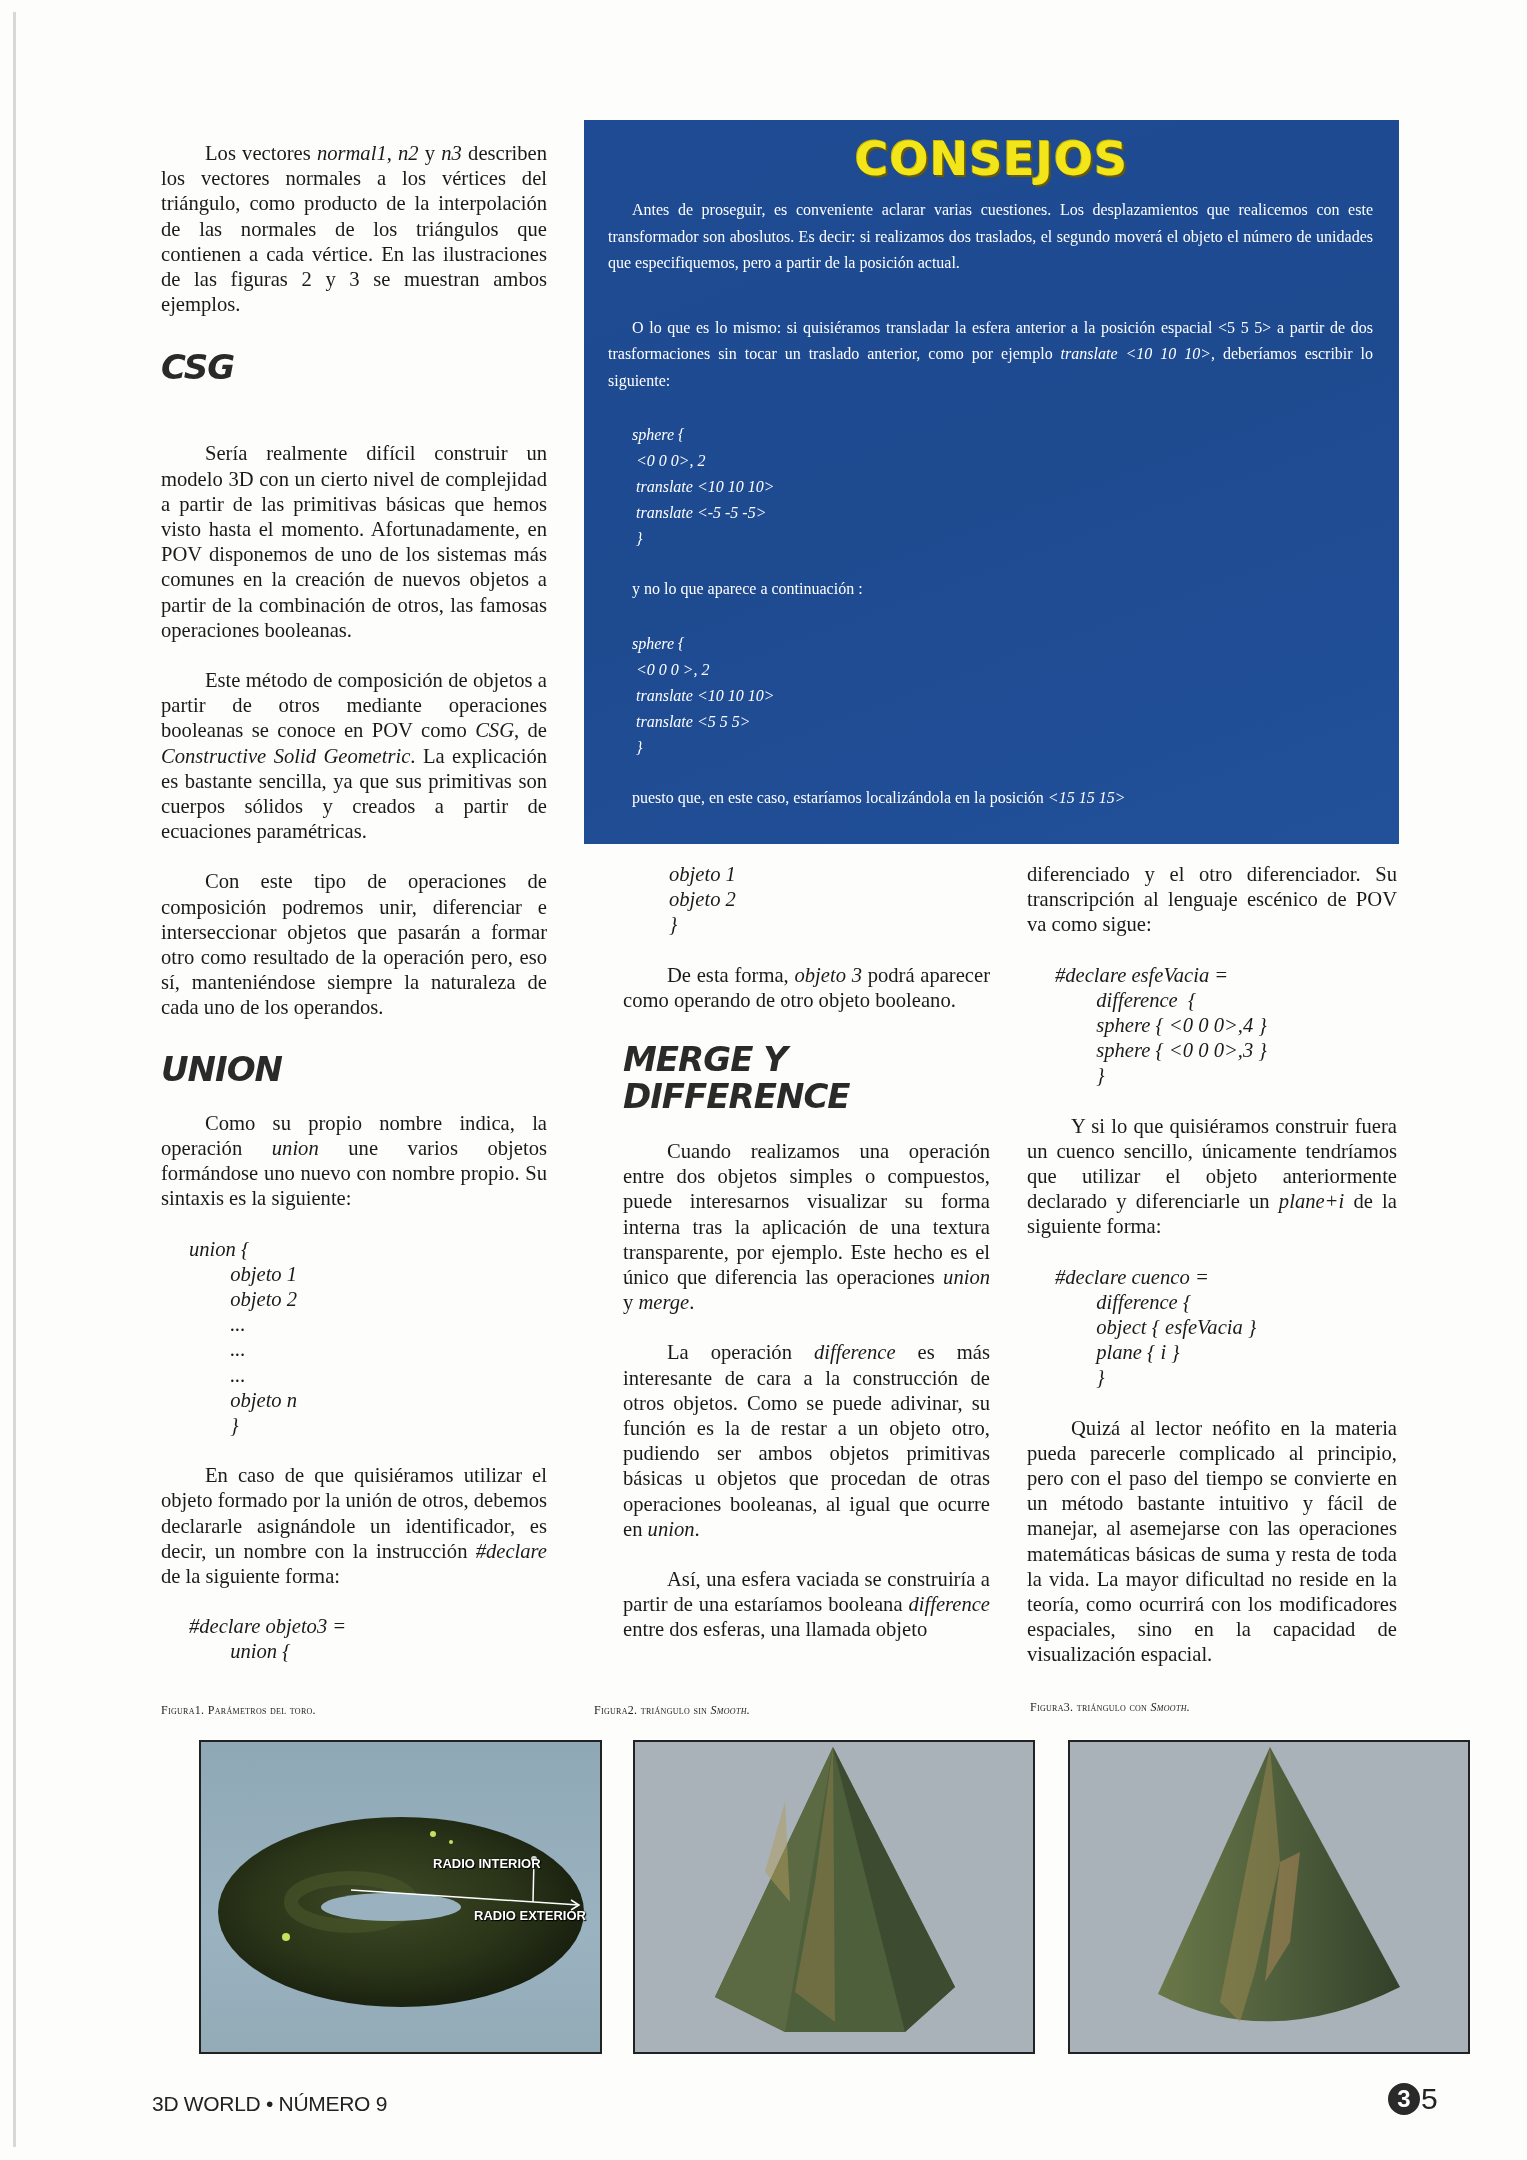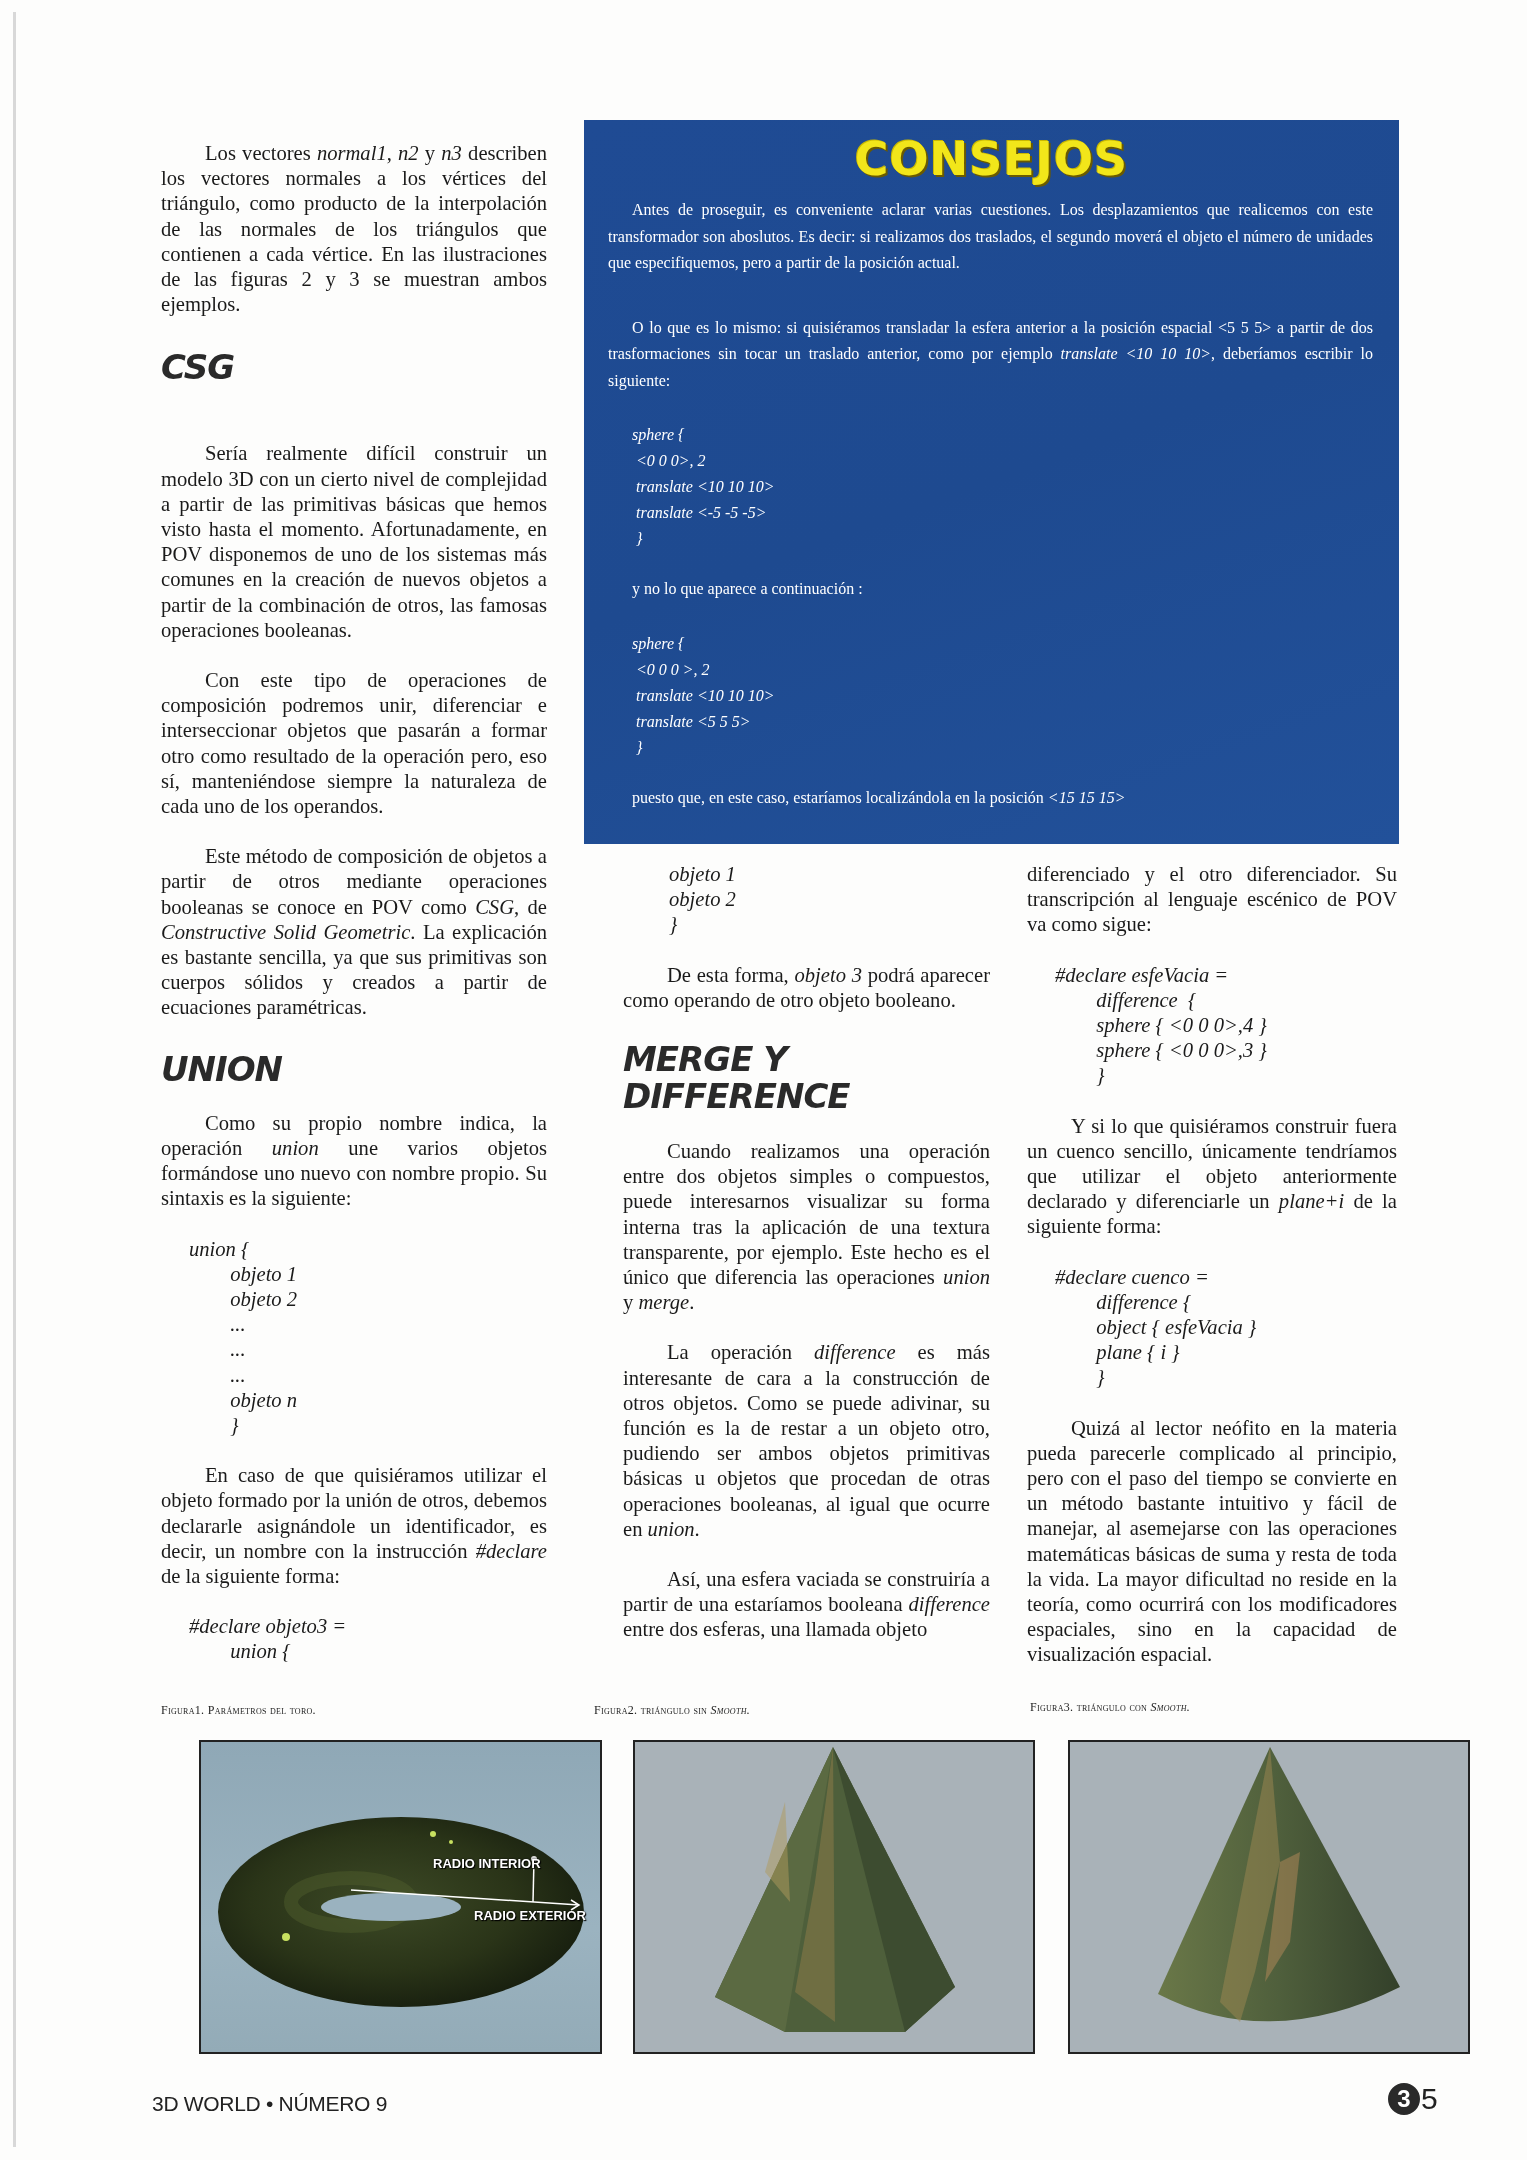--- a/index.html
+++ b/index.html
@@ -60,22 +60,22 @@
 </style>
 </head>
 <body>
 
 <div class="page-edge"></div>
 
 <div class="col col-left">
   <p><span>Los vectores </span><i>normal1</i><span>, </span><i>n2</i><span> y </span><i>n3</i><span> describen los vectores normales a los vértices del triángulo, como producto de la interpolación de las normales de los triángulos que contienen a cada vértice. En las ilustraciones de las figuras 2 y 3 se muestran ambos ejemplos.</span></p>
   <h2 class="hdr hdr-csg">CSG</h2>
   <p>Sería realmente difícil construir un modelo 3D con un cierto nivel de complejidad a partir de las primitivas básicas que hemos visto hasta el momento. Afortunadamente, en POV disponemos de uno de los sistemas más comunes en la creación de nuevos objetos a partir de la combinación de otros, las famosas operaciones booleanas.</p>
+  <p class="gap"><span>Este método de composición de objetos a partir de otros mediante operaciones booleanas se conoce en POV como </span><i>CSG</i><span>, de </span><i>Constructive Solid Geometric</i><span>. La explicación es bastante sencilla, ya que sus primitivas son cuerpos sólidos y creados a partir de ecuaciones paramétricas.</span></p>
   <p class="gap">Con este tipo de operaciones de composición podremos unir, diferenciar e interseccionar objetos que pasarán a formar otro como resultado de la operación pero, eso sí, manteniéndose siempre la naturaleza de cada uno de los operandos.</p>
-  <p class="gap"><span>Este método de composición de objetos a partir de otros mediante operaciones booleanas se conoce en POV como </span><i>CSG</i><span>, de </span><i>Constructive Solid Geometric</i><span>. La explicación es bastante sencilla, ya que sus primitivas son cuerpos sólidos y creados a partir de ecuaciones paramétricas.</span></p>
   <h2 class="hdr hdr-union">UNION</h2>
   <p><span>Como su propio nombre indica, la operación </span><i>union</i><span> une varios objetos formándose uno nuevo con nombre propio. Su sintaxis es la siguiente:</span></p>
   <div class="code" style="margin:25px 0 0 28px;">
     <div>union {</div>
     <div>        objeto 1</div>
     <div>        objeto 2</div>
     <div>        ...</div>
     <div>        ...</div>
     <div>        ...</div>
     <div>        objeto n</div>

